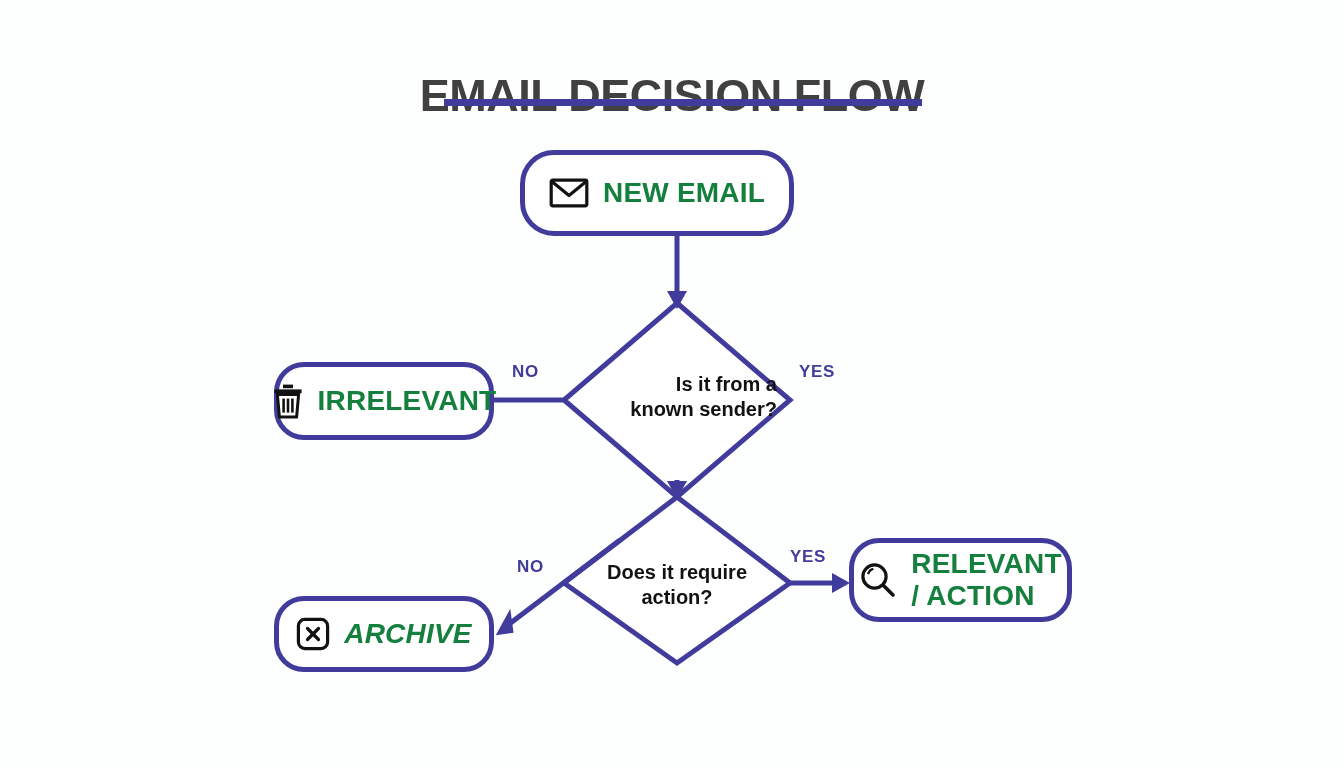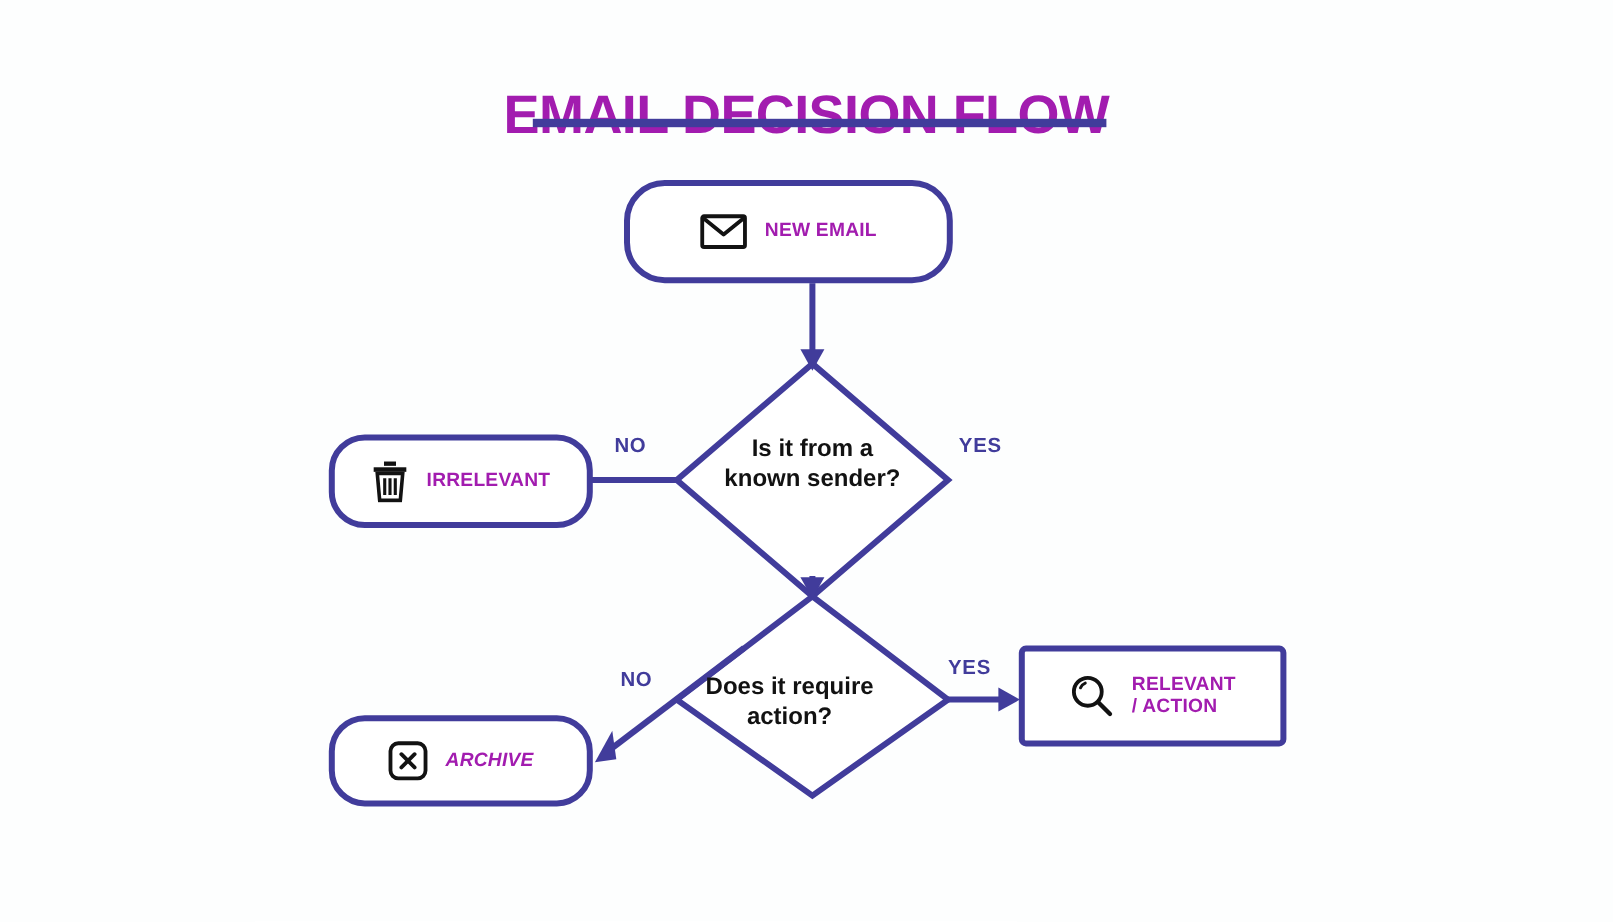--- a/index.html
+++ b/index.html
@@ -24,21 +24,21 @@
     left: 0;
     top: 42px;
     width: 1344px;
     text-align: center;
   }
   #page-title {
     display: inline-block;
     font-size: 45px;
     font-weight: 700;
     letter-spacing: -0.5px;
-    color: #a21caf;
+    color: #404040;
     line-height: 1.05;
     font-family: "Liberation Sans", sans-serif;
   }
   #title-underline {
     position: absolute;
     left: 444px;
     top: 99px;
     width: 478px;
     height: 7px;
     background: #413C9B;
@@ -59,54 +59,54 @@
     box-sizing: border-box;
     border: 5px solid #413C9B;
     border-radius: 34px;
     background: #ffffff;
     display: flex;
     align-items: center;
     justify-content: center;
     gap: 14px;
   }
   .node-label {
-    font-size: 16px;
-    font-weight: 700;
-    color: #a21caf;
+    font-size: 28px;
+    font-weight: 700;
+    color: #15803d;
     letter-spacing: 0.2px;
     line-height: 1.08;
     white-space: pre-line;
     text-align: left;
   }
   .node-icon {
     display: flex;
     align-items: center;
     justify-content: center;
     flex: 0 0 auto;
   }
 
   #node-new-email { left: 520px; top: 150px; width: 274px; height: 86px; }
   #node-irrelevant { left: 274px; top: 362px; width: 220px; height: 78px; border-radius: 30px; }
   #node-archive { left: 274px; top: 596px; width: 220px; height: 76px; border-radius: 30px; font-style: italic; }
-  #node-relevant { left: 849px; top: 538px; width: 223px; height: 84px; border-radius: 6px; }
+  #node-relevant { left: 849px; top: 538px; width: 223px; height: 84px; border-radius: 30px; }
 
   #node-relevant .node-label { line-height: 1.15; }
 
   
   .diamond-text {
     position: absolute;
     text-align: center;
     font-size: 20px;
     font-weight: 700;
     color: #121212;
     line-height: 1.25;
     white-space: pre-line;
   }
-  #diamond-text-1 { left: 577px; top: 362px; width: 200px; }
-  #diamond-text-2 { left: 558px; top: 560px; width: 200px; }
+  #diamond-text-1 { left: 577px; top: 372px; width: 200px; text-align: right; }
+  #diamond-text-2 { left: 577px; top: 560px; width: 200px; }
 
   
   .edge-label {
     position: absolute;
     font-size: 17px;
     font-weight: 700;
     color: #413C9B;
     letter-spacing: 0.6px;
   }
   #edge-label-no-1 { left: 512px; top: 362px; }

